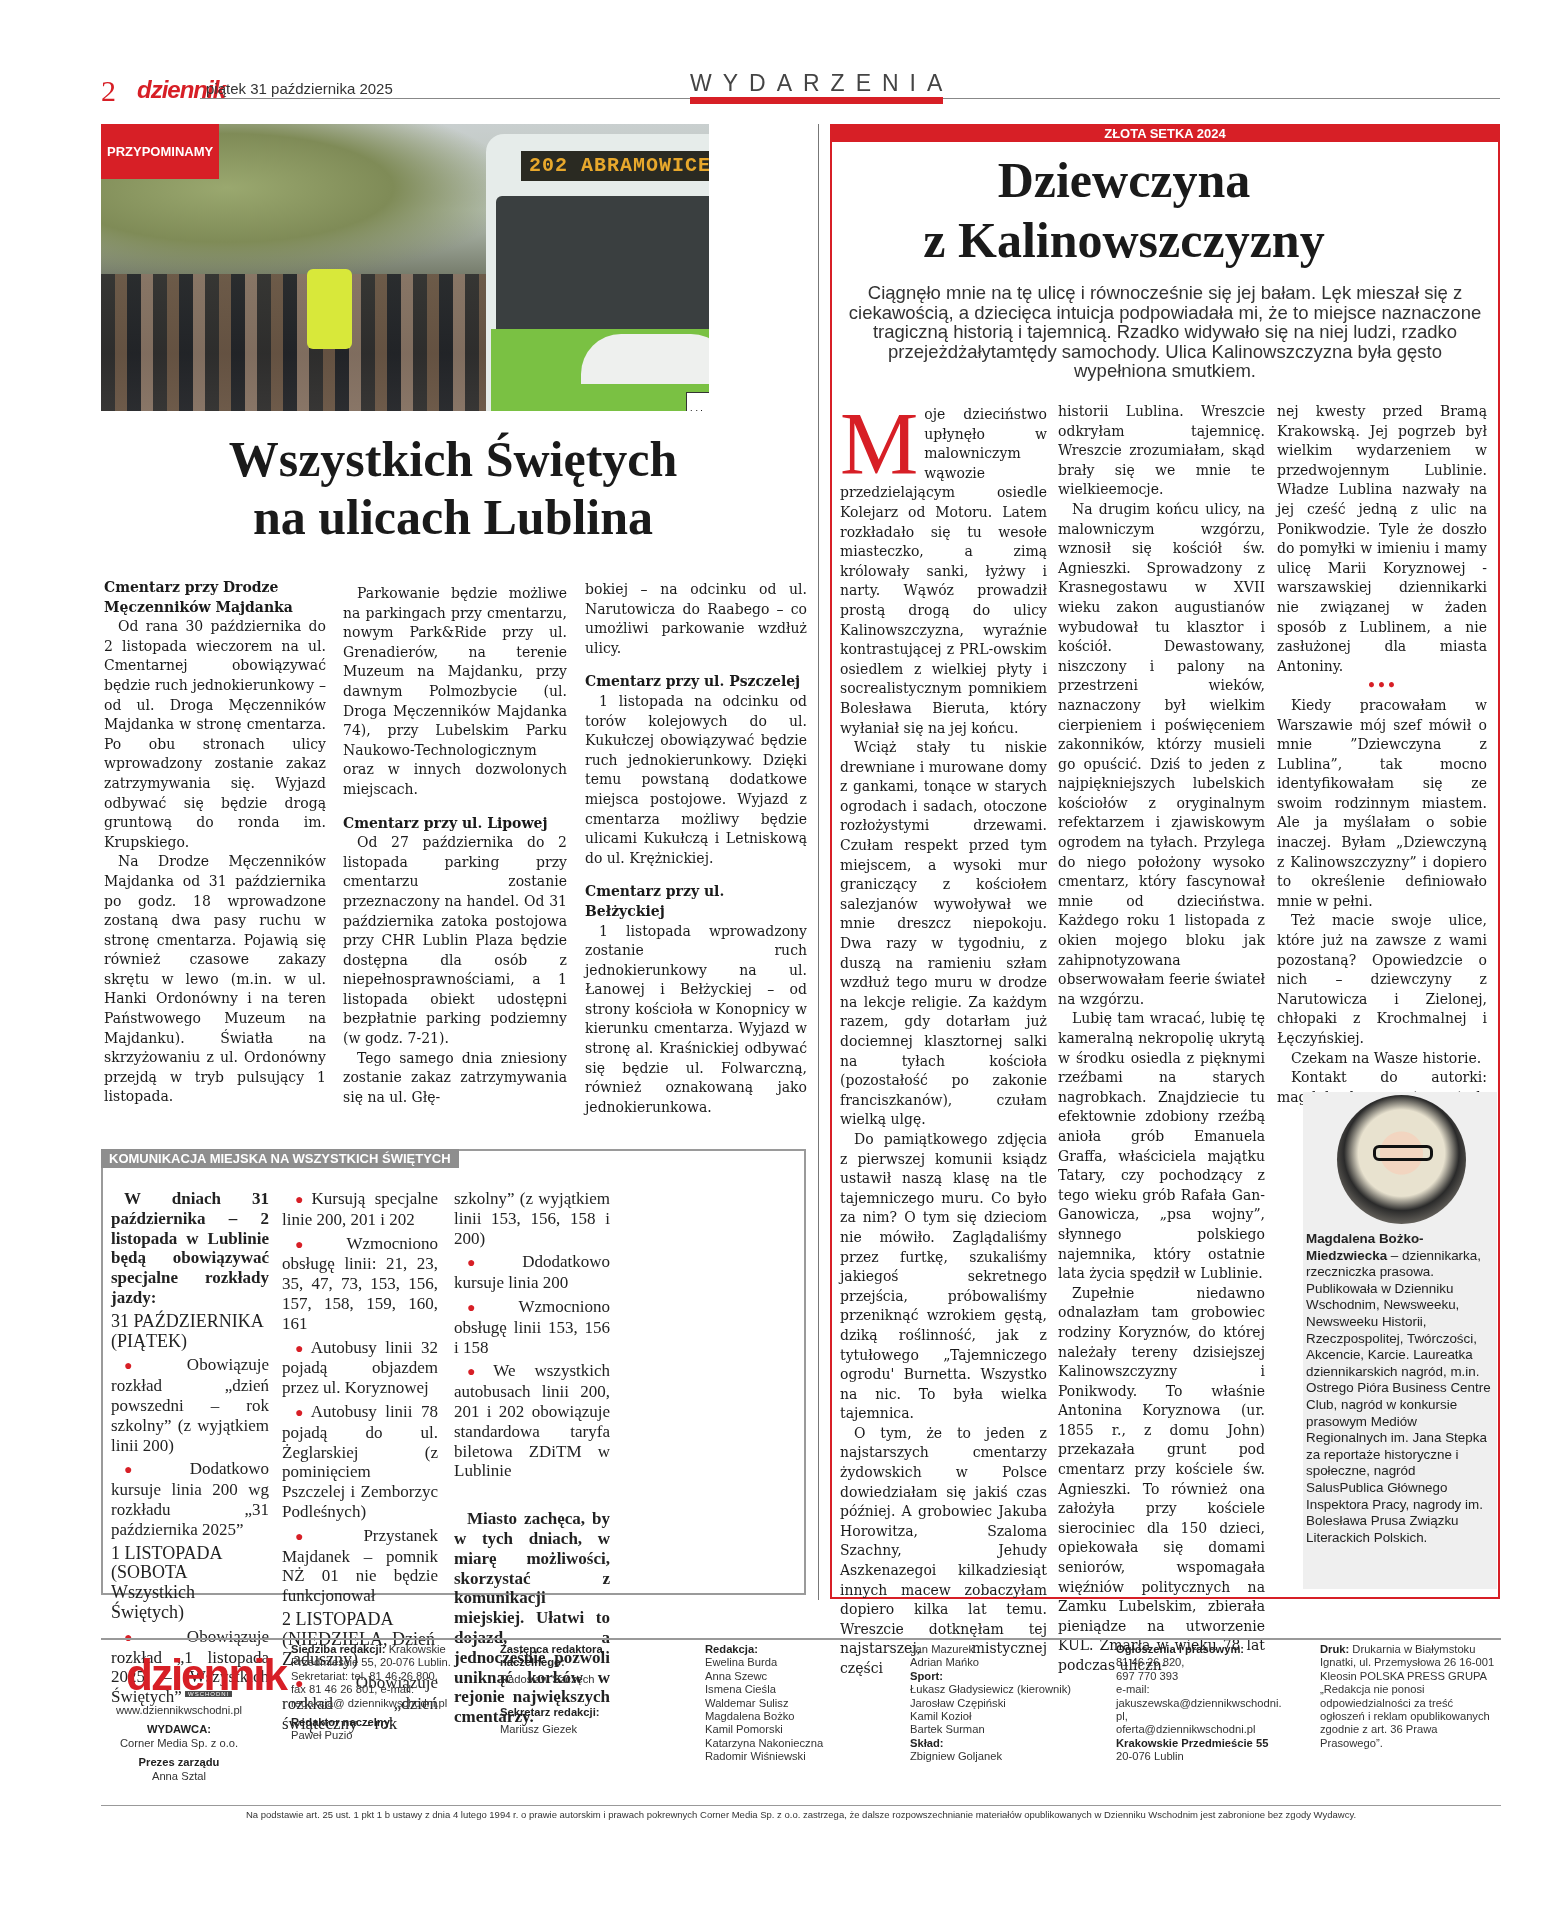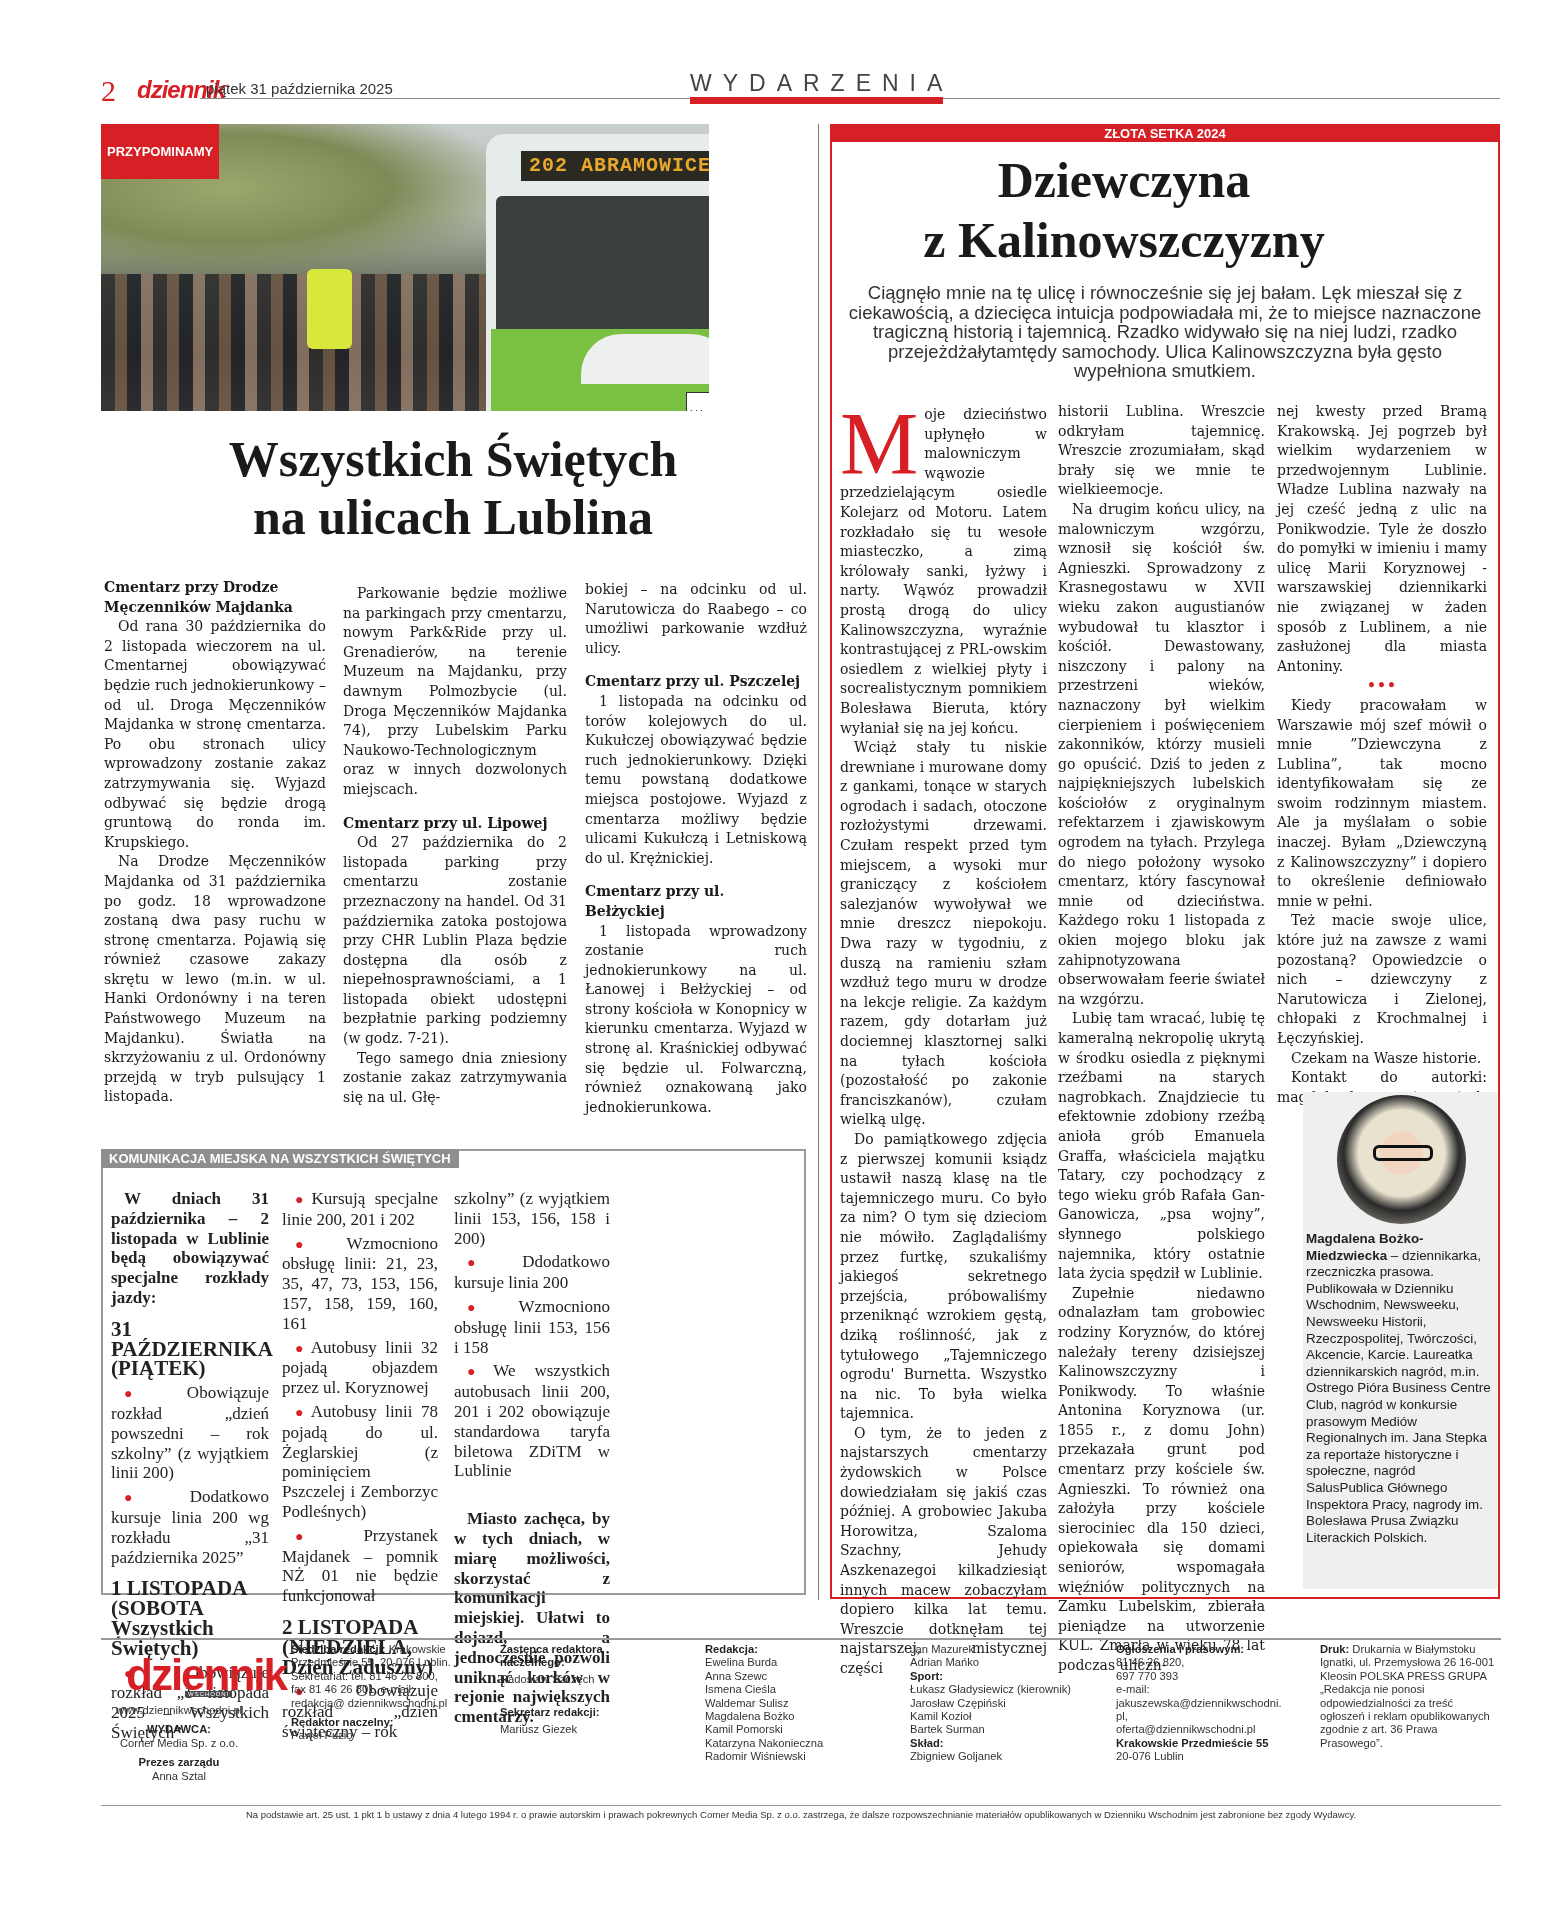--- a/index.html
+++ b/index.html
@@ -38,21 +38,21 @@
   .lc1 { left: 104px; top: 578px; width: 222px; }
   .lc2 { left: 343px; top: 584px; width: 224px; }
   .lc3 { left: 585px; top: 580px; width: 222px; }
 
   
   .kbox { left: 101px; top: 1149px; width: 705px; height: 446px; border: 2px solid #9a9a9a; }
   .kbox-title { left: 101px; top: 1149px; background: #8e8e8e; color: #fff; font-family: "Liberation Sans", sans-serif; font-weight: 700; font-size: 13px; padding: 2px 8px; height: 19px; }
   .kcol { font-family: "Liberation Serif", serif; font-size: 17px; line-height: 19.8px; color: #222; }
   .kcol p { text-indent: 13px; margin-bottom: 4px; text-align: justify; }
   .kcol .bullet { color: #d71f26; font-size: 14px; margin-right: 3px; }
-  .kcol h5 { font-weight: 700; font-size: 21px; line-height: 19.8px; margin-top: 12px; margin-bottom: 4px; }
+  .kcol h5 { font-weight: 400; font-size: 18px; line-height: 19.8px; margin-top: 4px; margin-bottom: 4px; }
   .kcol .bold { font-weight: 700; }
   .kc1 { left: 111px; top: 1189px; width: 158px; }
   .kc2 { left: 282px; top: 1189px; width: 155px; }
   .kc3 { left: 454px; top: 1189px; width: 155px; }
 
   .vdiv { left: 818px; top: 124px; width: 1px; height: 1476px; background: #777; }
 
   
   .rbox { left: 830px; top: 124px; width: 670px; height: 1475px; border: 2px solid #d71f26; }
   .rbox-tag { left: 832px; top: 126px; width: 666px; height: 16px; background: #d71f26; color: #fff; text-align: center; font-family: "Liberation Sans", sans-serif; font-weight: 700; font-size: 13px; line-height: 16px; }

